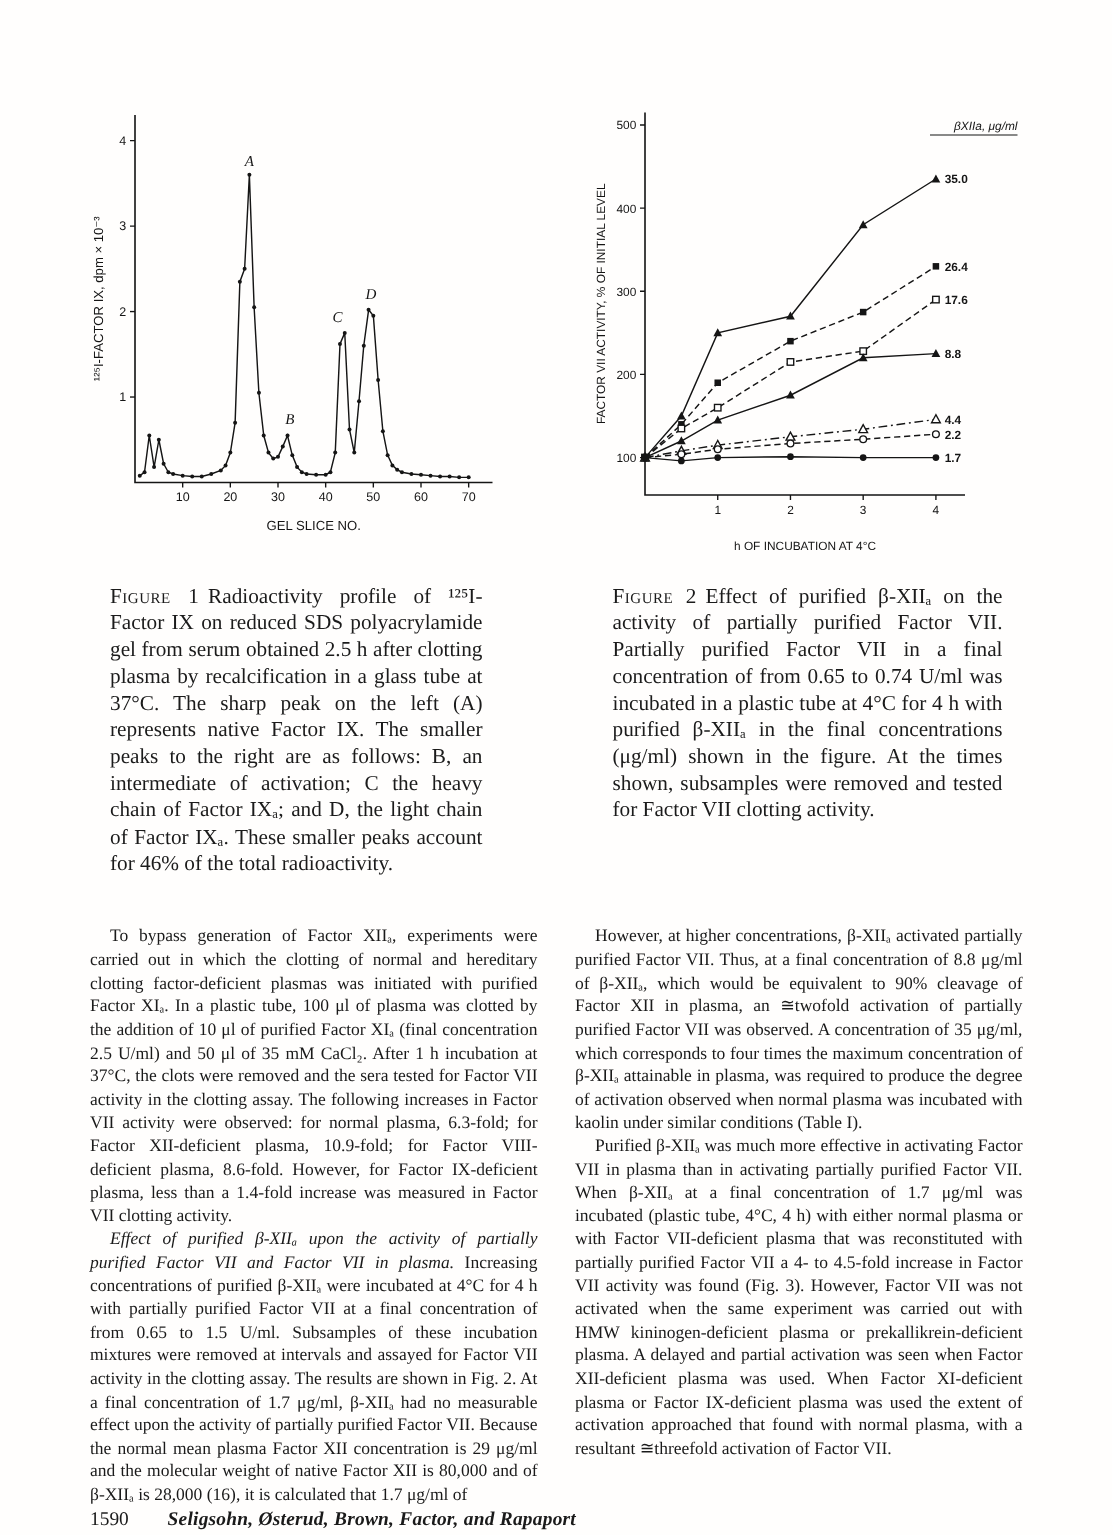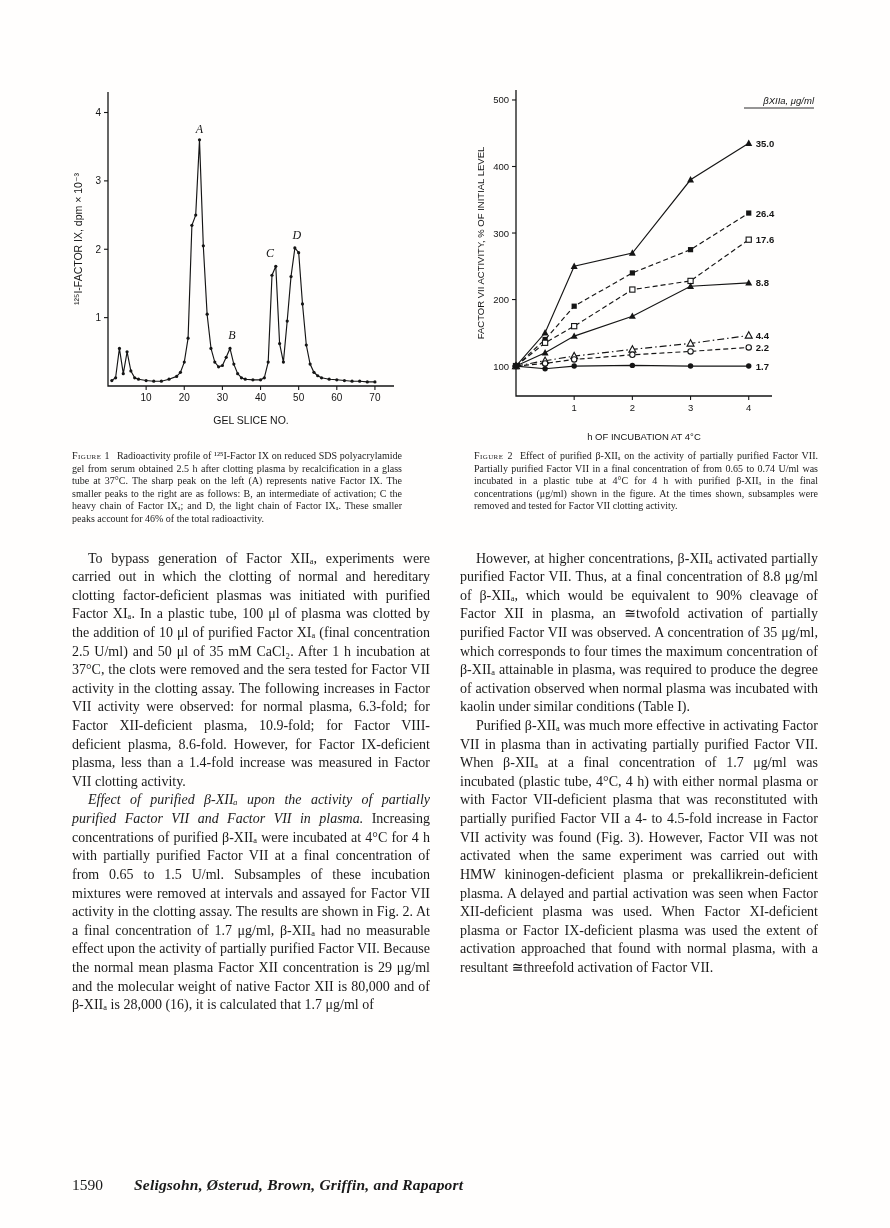--- a/index.html
+++ b/index.html
@@ -14,22 +14,22 @@
     overflow:hidden;
     font-family:"Liberation Serif","DejaVu Serif",serif;
     color:#1a1a1a;
   }
   .figures-row{display:flex;justify-content:space-between;}
   .fig{display:flex;flex-direction:column;}
   .fig1{width:330px;}
   .fig2{width:344px;}
   .chart{height:372px;display:flex;align-items:flex-start;}
   .caption{
-    font-size:10px;line-height:1.26;text-align:justify;
-    margin:0;color:#1b1b1b;
+    font-size:17px;line-height:1.26;text-align:justify;
+    margin:16px;color:#1b1b1b;
   }
   .figlabel{font-variant:small-caps;letter-spacing:.4px;margin-right:7px;}
   .body-columns{display:flex;gap:30px;margin-top:24px;}
   .col{flex:1 1 0;font-size:14px;line-height:1.33;text-align:justify;}
   .col p{margin:0;}
   .col p.indent{text-indent:16px;}
   .col em{font-style:italic;}
   .footer{margin-top:auto;display:flex;align-items:baseline;font-size:15.5px;}
   .pagenum{min-width:62px;}
   .authors{font-style:italic;font-weight:600;letter-spacing:.2px;}
@@ -237,16 +237,16 @@
       </p>
     </div>
     <div class="col">
       <p class="indent">However, at higher concentrations, β-XIIₐ activated partially purified Factor VII. Thus, at a final concentration of 8.8 μg/ml of β-XIIₐ, which would be equivalent to 90% cleavage of Factor XII in plasma, an ≅twofold activation of partially purified Factor VII was observed. A concentration of 35 μg/ml, which corresponds to four times the maximum concentration of β-XIIₐ attainable in plasma, was required to produce the degree of activation observed when normal plasma was incubated with kaolin under similar conditions (Table I).</p>
       <p class="indent">Purified β-XIIₐ was much more effective in activating Factor VII in plasma than in activating partially purified Factor VII. When β-XIIₐ at a final concentration of 1.7 μg/ml was incubated (plastic tube, 4°C, 4 h) with either normal plasma or with Factor VII-deficient plasma that was reconstituted with partially purified Factor VII a 4- to 4.5-fold increase in Factor VII activity was found (Fig. 3). However, Factor VII was not activated when the same experiment was carried out with HMW kininogen-deficient plasma or prekallikrein-deficient plasma. A delayed and partial activation was seen when Factor XII-deficient plasma was used. When Factor XI-deficient plasma or Factor IX-deficient plasma was used the extent of activation approached that found with normal plasma, with a resultant ≅threefold activation of Factor VII.</p>
     </div>
   </div>
 
   <div class="footer">
     <span class="pagenum">1590</span>
-    <span class="authors">Seligsohn, Østerud, Brown, Griffin, and Rapaport</span>
+    <span class="authors">Seligsohn, Østerud, Brown, Factor, and Rapaport</span>
   </div>
 
 </div>
 
 </body></html>

